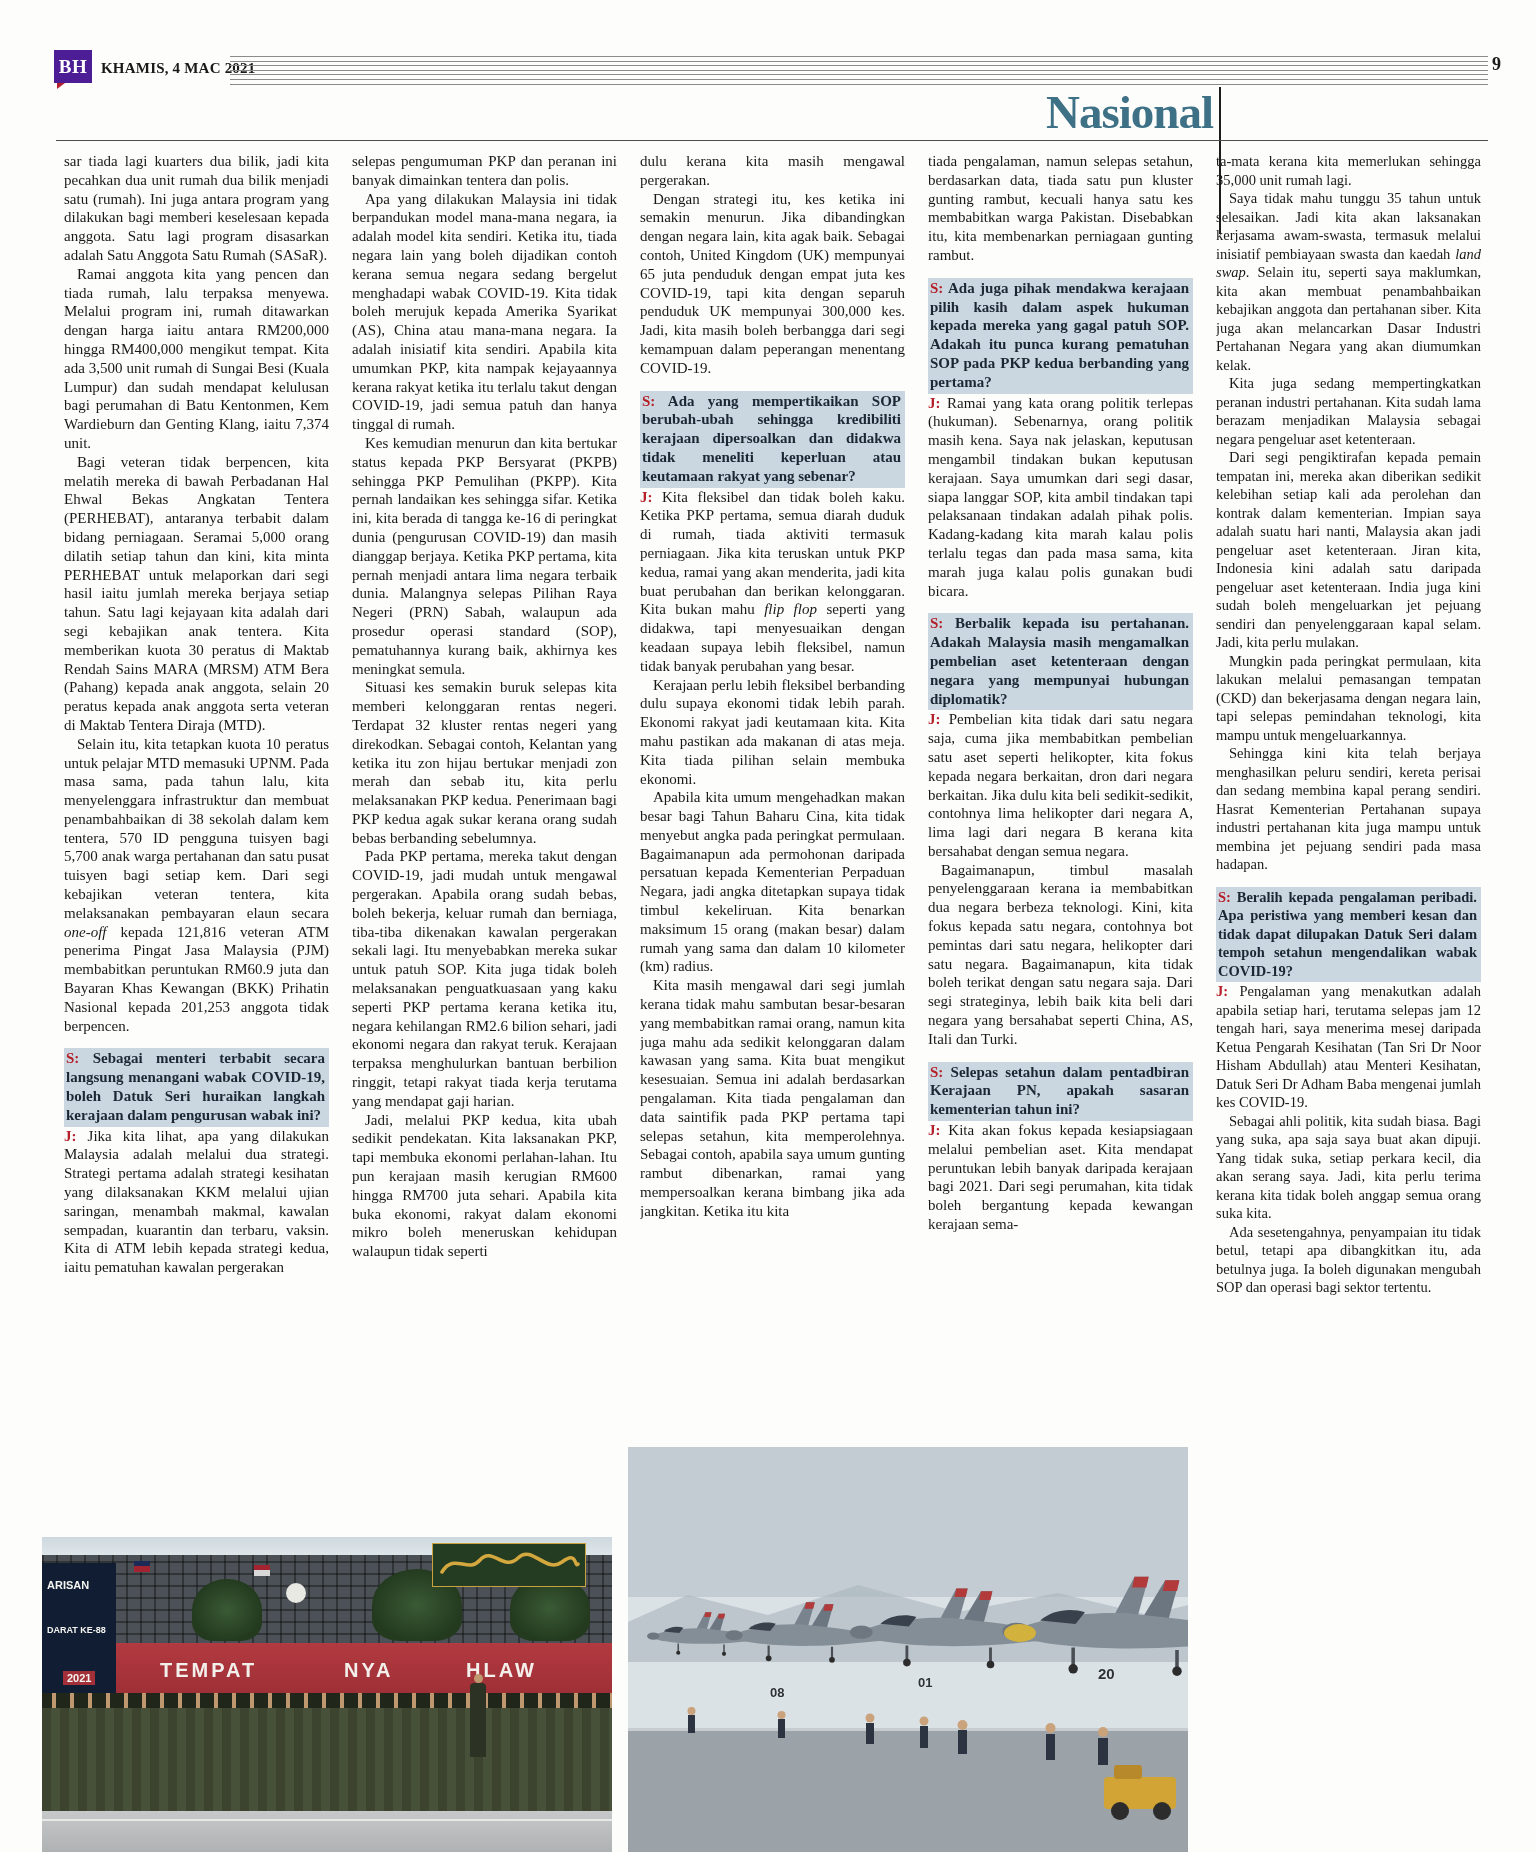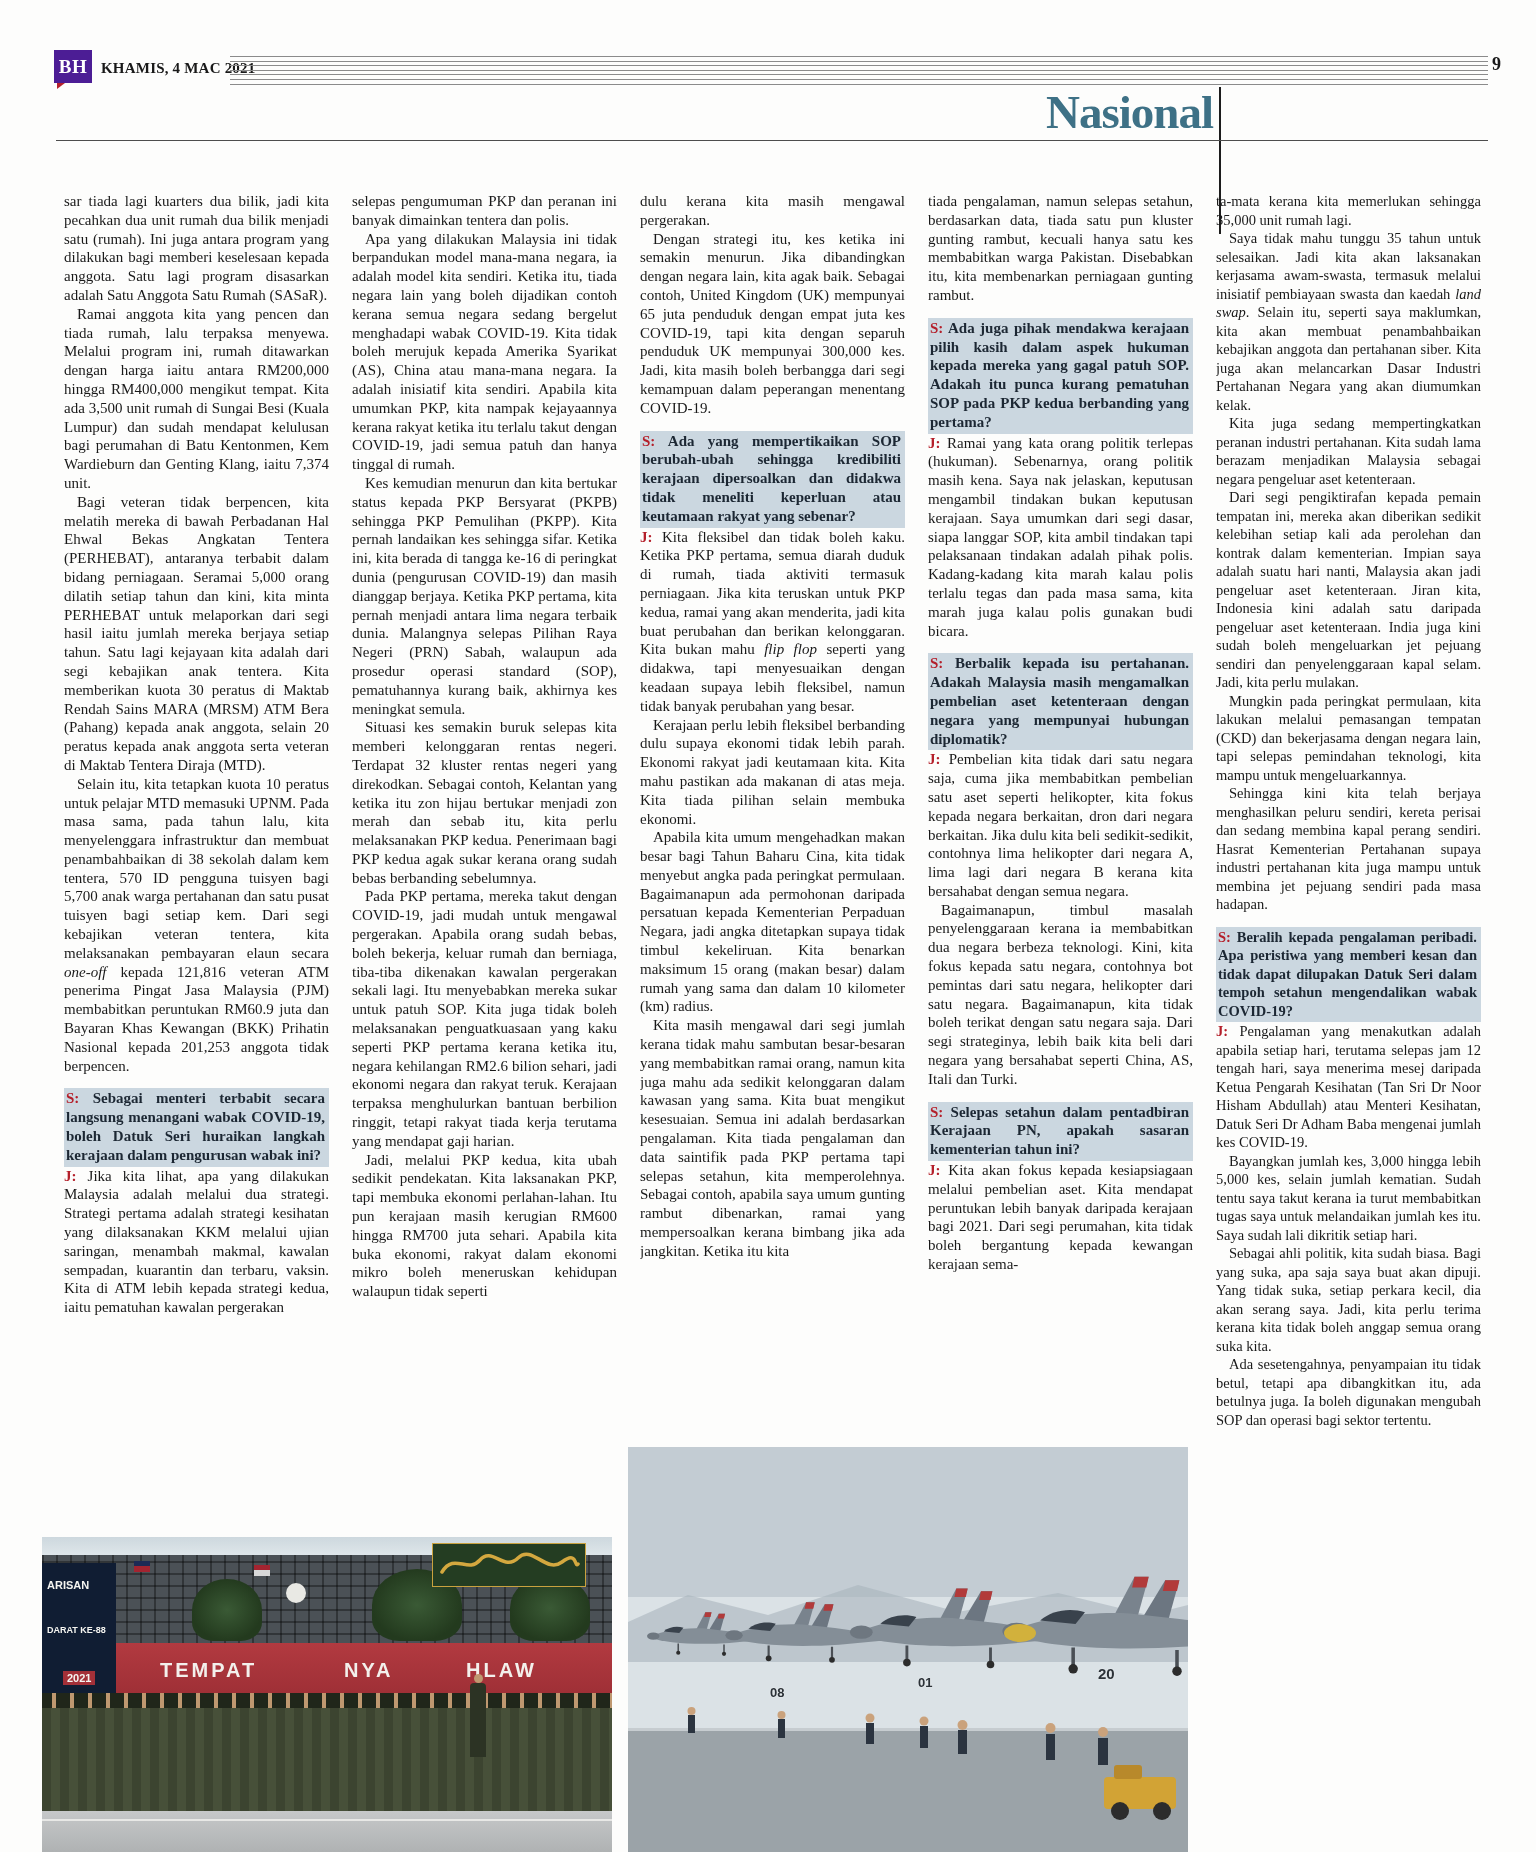--- a/index.html
+++ b/index.html
@@ -15,21 +15,21 @@
            letter-spacing:0.2px;}
   .stripes{position:absolute;left:230px;top:56px;width:1258px;height:32px;
            background:repeating-linear-gradient(to bottom,#8b8b8b 0 1px,transparent 1px 4.6px);}
   .page-number{position:absolute;left:1492px;top:54px;font:bold 18px "Liberation Serif",serif;}
   .section-title{position:absolute;left:1000px;top:86px;width:213px;text-align:right;
            font:bold 47px/52px "Liberation Serif",serif;color:#3e7186;letter-spacing:-1px;}
   .v-rule{position:absolute;left:1219px;top:87px;width:2px;height:147px;background:#1c1c1c;}
   .h-rule{position:absolute;left:56px;top:140px;width:1432px;height:1px;background:#4d4d4d;}
   
   .col{position:absolute;top:152px;width:265px;font-size:15px;line-height:18.8px;
-       text-align:justify;overflow:hidden;margin-top:40px;}
+       text-align:justify;overflow:hidden;}
   .col.c0{left:64px;height:1378px;}
   .col.c1{left:352px;height:1378px;}
   .col.c2{left:640px;height:1262px;}
   .col.c3{left:928px;height:1272px;}
   .col.c4{left:1216px;height:1692px;font-size:14.5px;line-height:18.5px;}
   .col p{margin:0;}
   p.ind{text-indent:13px;}
   p.q{font-weight:bold;background:#cbd7e0;color:#1c2733;margin:13px 0 0 0;
       padding:1px 4px 2px 2px;}
   .pre{color:#b41f2a;font-weight:bold;}
@@ -114,21 +114,20 @@
     </div>
     <div class="col c4">
       <p class="bp">ta-mata kerana kita memerlukan sehingga 35,000 unit rumah lagi.</p>
       <p class="ind">Saya tidak mahu tunggu 35 tahun untuk selesaikan. Jadi kita akan laksanakan kerjasama awam-swasta, termasuk melalui inisiatif pembiayaan swasta dan kaedah <i>land swap</i>. Selain itu, seperti saya maklumkan, kita akan membuat penambahbaikan kebajikan anggota dan pertahanan siber. Kita juga akan melancarkan Dasar Industri Pertahanan Negara yang akan diumumkan kelak.</p>
       <p class="ind">Kita juga sedang mempertingkatkan peranan industri pertahanan. Kita sudah lama berazam menjadikan Malaysia sebagai negara pengeluar aset ketenteraan.</p>
       <p class="ind">Dari segi pengiktirafan kepada pemain tempatan ini, mereka akan diberikan sedikit kelebihan setiap kali ada perolehan dan kontrak dalam kementerian. Impian saya adalah suatu hari nanti, Malaysia akan jadi pengeluar aset ketenteraan. Jiran kita, Indonesia kini adalah satu daripada pengeluar aset ketenteraan. India juga kini sudah boleh mengeluarkan jet pejuang sendiri dan penyelenggaraan kapal selam. Jadi, kita perlu mulakan.</p>
       <p class="ind">Mungkin pada peringkat permulaan, kita lakukan melalui pemasangan tempatan (CKD) dan bekerjasama dengan negara lain, tapi selepas pemindahan teknologi, kita mampu untuk mengeluarkannya.</p>
       <p class="ind">Sehingga kini kita telah berjaya menghasilkan peluru sendiri, kereta perisai dan sedang membina kapal perang sendiri. Hasrat Kementerian Pertahanan supaya industri pertahanan kita juga mampu untuk membina jet pejuang sendiri pada masa hadapan.</p>
       <p class="q"><span class="pre">S: </span>Beralih kepada pengalaman peribadi. Apa peristiwa yang memberi kesan dan tidak dapat dilupakan Datuk Seri dalam tempoh setahun mengendalikan wabak COVID-19?</p>
       <p class="a"><span class="pre">J: </span>Pengalaman yang menakutkan adalah apabila setiap hari, terutama selepas jam 12 tengah hari, saya menerima mesej daripada Ketua Pengarah Kesihatan (Tan Sri Dr Noor Hisham Abdullah) atau Menteri Kesihatan, Datuk Seri Dr Adham Baba mengenai jumlah kes COVID-19.</p>
-      <p class="ind">Bayangkan jumlah kes, 3,000 hingga lebih 5,000 kes, selain jumlah kematian. Sudah tentu saya takut kerana ia turut membabitkan tugas saya untuk melandaikan jumlah kes itu. Saya sudah lali dikritik setiap hari.</p>
       <p class="ind">Sebagai ahli politik, kita sudah biasa. Bagi yang suka, apa saja saya buat akan dipuji. Yang tidak suka, setiap perkara kecil, dia akan serang saya. Jadi, kita perlu terima kerana kita tidak boleh anggap semua orang suka kita.</p>
       <p class="ind">Ada sesetengahnya, penyampaian itu tidak betul, tetapi apa dibangkitkan itu, ada betulnya juga. Ia boleh digunakan mengubah SOP dan operasi bagi sektor tertentu.</p>
     </div>
   </div>
 
 <div class="photo" id="photo-parade">
   <div class="abs p-sky"></div>
   <div class="abs p-lattice"></div>
   <div class="abs tree" style="left:150px;top:42px;width:70px;height:62px;"></div>
   <div class="abs tree" style="left:330px;top:32px;width:90px;height:72px;"></div>

